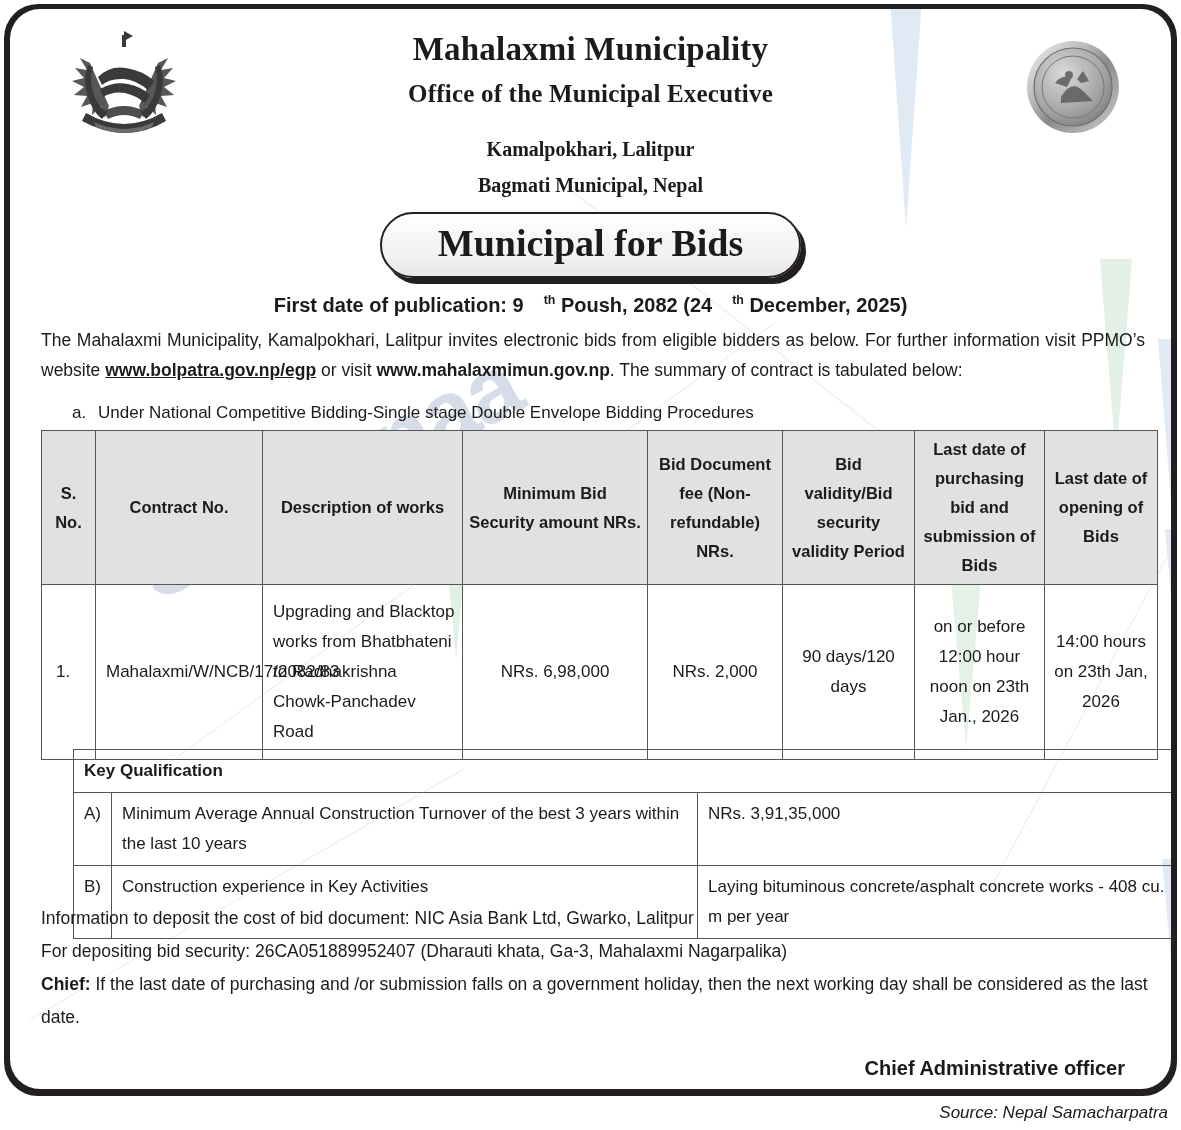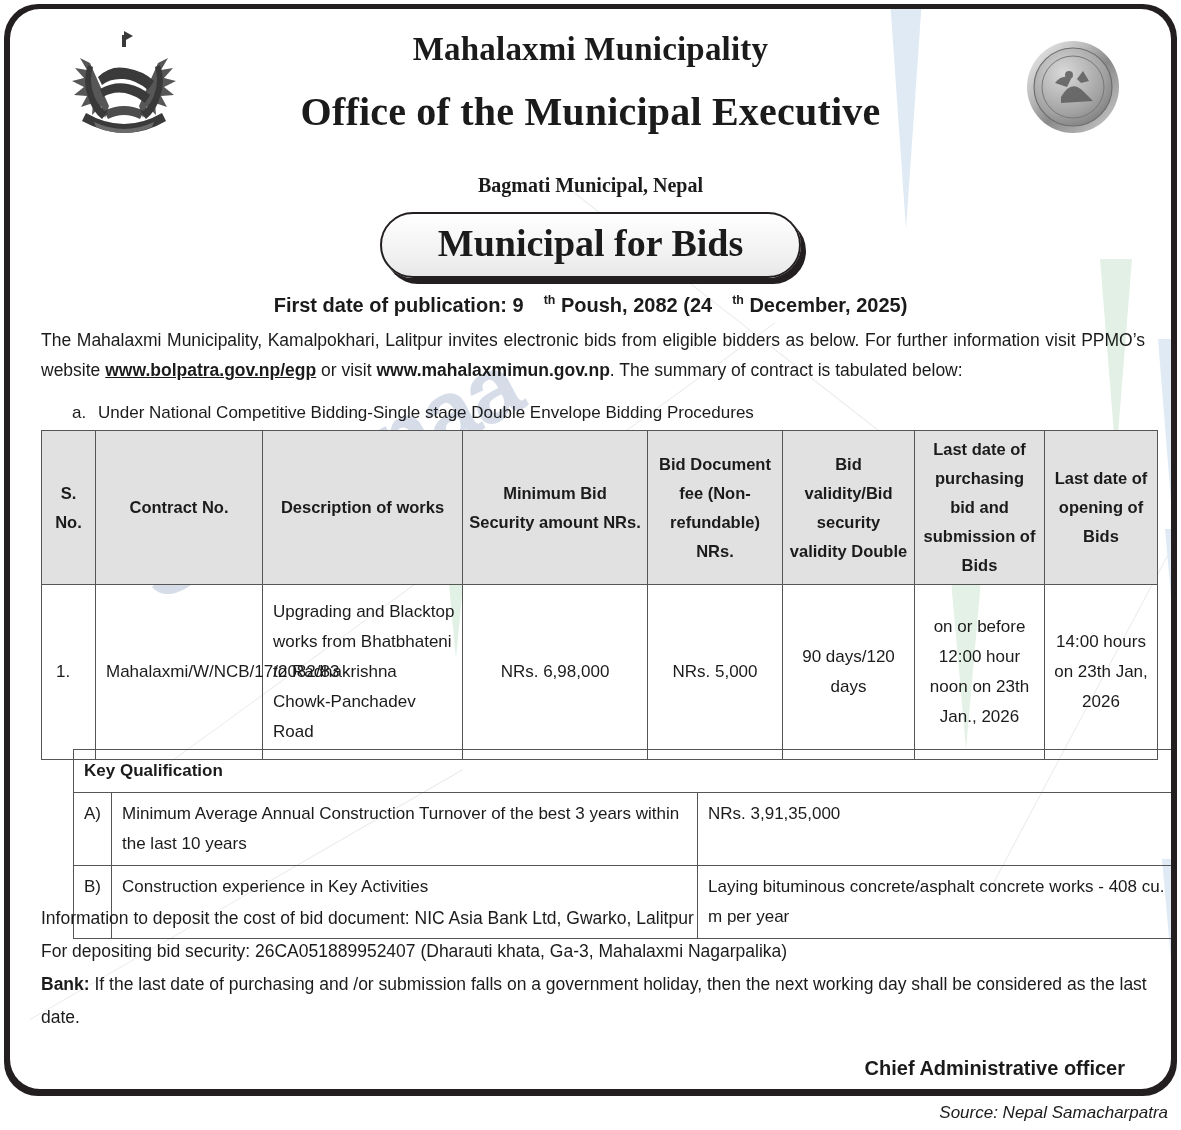--- a/index.html
+++ b/index.html
@@ -66,21 +66,21 @@
     font-size: 17px;
   }
 
   
   #hdr { position:absolute; left:0; top:0; width:1161px; height:190px; }
   #logo-left { position:absolute; left:54px; top:16px; width:120px; height:115px; }
   #logo-right{ position:absolute; left:1015px; top:30px; width:96px; height:96px; }
 
   .h1 { position:absolute; width:100%; text-align:center; font-weight:bold; color:#1b1b1b;font-family:Liberation Serif, serif; }
   #t1 { top:22px; font-size:33px; letter-spacing:.2px; }
-  #t2 { top:79px; font-size:40px; letter-spacing:.2px; }
+  #t2 { top:71px; font-size:25px; letter-spacing:.2px; }
   #t3 { top:129px; font-size:20px; }
   #t4 { top:165px; font-size:20px; }
 
   
   #pill-wrap { position:absolute; left:0; top:203px; width:1161px; text-align:center; }
   #pill {
     display:inline-block;
     padding: 9px 56px 11px 56px;
     border: 2px solid #231f20;
     border-radius: 40px;
@@ -239,20 +239,21 @@
         <g fill="#5c5c5c" opacity=".85">
           <path d="M36 58 q10 -18 22 -6 q6 6 10 10 l-32 2 z"></path>
           <path d="M30 44 q8 -10 16 -4 l-4 8 z"></path>
           <path d="M52 40 l6 -8 l6 10 l-8 2 z"></path>
           <circle cx="44" cy="36" r="4"></circle>
         </g>
       </svg>
 
       <div class="h1" id="t1">Mahalaxmi Municipality</div>
       <div class="h1" id="t2">Office of the Municipal Executive</div>
+      <div class="h1" id="t3">Kamalpokhari, Lalitpur</div>
       <div class="h1" id="t4">Bagmati Municipal, Nepal</div>
     </div>
 
     <div id="pill-wrap">
       <div id="pill">Municipal for Bids</div>
     </div>
 
     <div id="pubdate">
       <span>First date of publication: 9</span><sup>th</sup><span> Poush, 2082 (24</span><sup>th</sup><span> December, 2025)</span>
     </div>
@@ -276,32 +277,32 @@
         <col style="width:130px">
         <col style="width:113px">
       </colgroup>
       <thead>
         <tr>
           <th>S. No.</th>
           <th>Contract No.</th>
           <th>Description of works</th>
           <th>Minimum Bid Security amount NRs.</th>
           <th>Bid Document fee (Non-refundable) NRs.</th>
-          <th>Bid validity/Bid security validity Double</th>
+          <th>Bid validity/Bid security validity Period</th>
           <th>Last date of purchasing bid and submission of Bids</th>
           <th>Last date of opening of Bids</th>
         </tr>
       </thead>
       <tbody>
         <tr>
           <td class="sno">1.</td>
           <td class="contract">Mahalaxmi/W/NCB/17/2082/83</td>
           <td class="desc">Upgrading and Blacktop works from Bhatbhateni to Radhakrishna Chowk-Panchadev Road</td>
           <td>NRs. 6,98,000</td>
-          <td>NRs. 5,000</td>
+          <td>NRs. 2,000</td>
           <td>90 days/120 days</td>
           <td>on or before 12:00 hour noon on 23th  Jan., 2026</td>
           <td>14:00 hours on 23th Jan, 2026</td>
         </tr>
       </tbody>
     </table>
 
     <table id="kq">
       <colgroup>
         <col style="width:38px">
@@ -321,21 +322,21 @@
           <td class="idx">B)</td>
           <td>Construction experience in Key Activities</td>
           <td>Laying bituminous concrete/asphalt concrete works - 408 cu. m per year</td>
         </tr>
       </tbody>
     </table>
 
     <div id="info">
       <div>Information to deposit the cost of bid document: NIC Asia Bank Ltd, Gwarko, Lalitpur</div>
       <div>For depositing bid security: 26CA051889952407 (Dharauti khata, Ga-3, Mahalaxmi Nagarpalika)</div>
-      <div class="note"><b>Bank:</b><span>  If the last date of purchasing and /or submission falls on a government holiday, then the next working day shall be considered as the last date.</span></div>
+      <div class="note"><b>Chief:</b><span>  If the last date of purchasing and /or submission falls on a government holiday, then the next working day shall be considered as the last date.</span></div>
     </div>
 
     <div id="signature">Chief Administrative officer</div>
 
   </div>
 </div>
 
 <div id="source">Source: Nepal Samacharpatra</div>
 
 </body></html>

